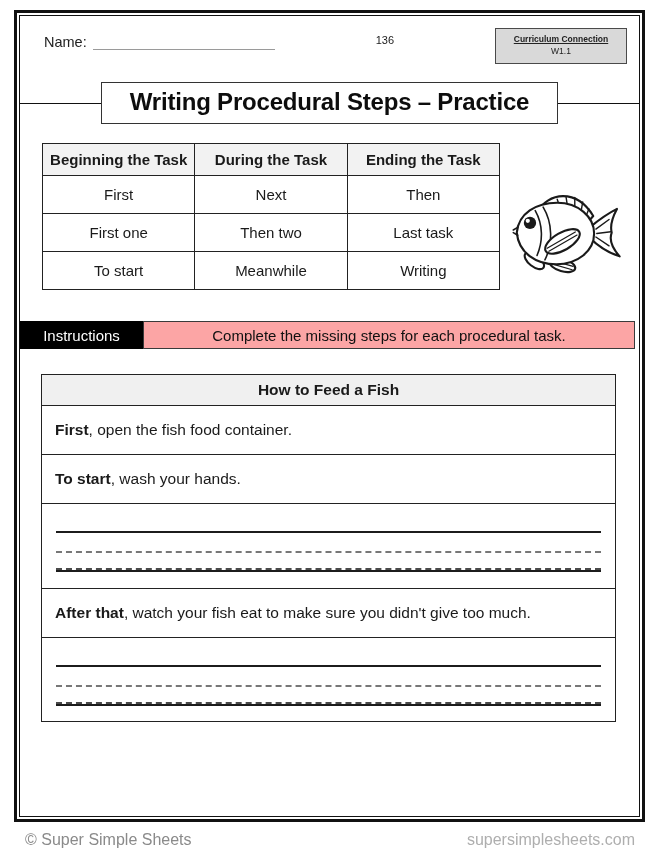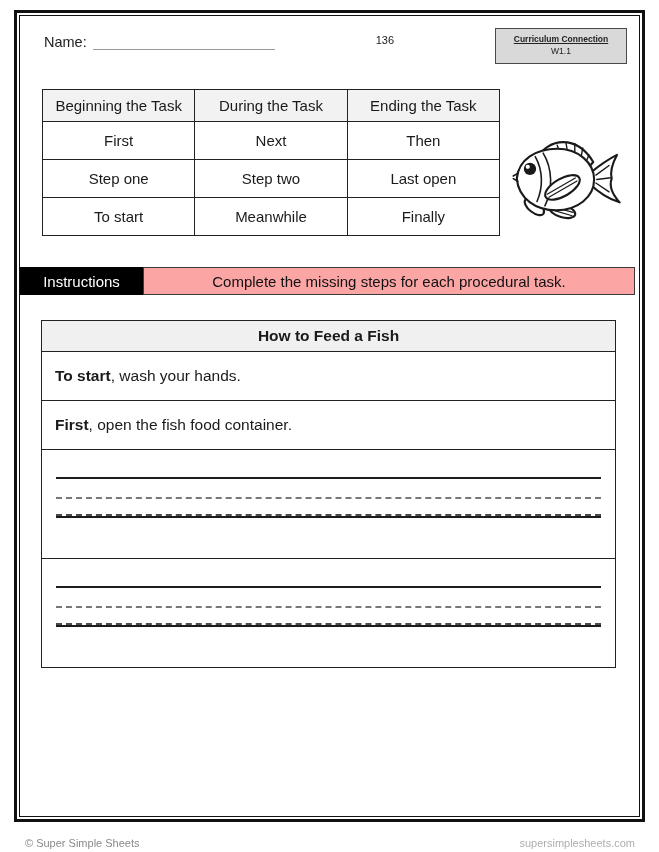--- a/index.html
+++ b/index.html
@@ -59,21 +59,21 @@
   table.transitions {
     border-collapse: collapse;
     width: 458px;
     table-layout: fixed;
   }
   table.transitions th, table.transitions td {
     border: 1.5px solid #222;
     text-align: center; vertical-align: middle;
     font-size: 15px;
   }
-  table.transitions th { background: #f2f2f2; font-weight: 400; height: 32px; }
+  table.transitions th { background: #f2f2f2; font-weight: 700; height: 32px; }
   table.transitions td { height: 38px; background: #fff; }
   .fish-wrap { flex: 1; display: flex; align-items: center; justify-content: center; padding-top: 26px; }
 
   
   .instructions-bar { display: flex; margin: 31px 4px 0 0; height: 28px; }
   .instructions-label {
     width: 123px; background: #000; color: #fff;
     font-size: 15px; display: flex; align-items: center; justify-content: center;
   }
   .instructions-text {
@@ -105,21 +105,21 @@
   .writing-block { flex: 1; padding: 0 14px; border-bottom: 1.5px solid #222; }
   .writing-block:last-child { border-bottom: none; }
   .wl-solid { height: 0; border-top: 2.5px solid #1c1c1c; margin-top: 27px; }
   .wl-dash  { height: 0; border-top: 2px dashed #777; margin-top: 18px; }
   .wl-combo { height: 3px; border-top: 2px dashed #4a4a4a; border-bottom: 2.5px solid #1c1c1c; margin-top: 15px; }
 
   
   .footer {
     position: absolute; left: 25px; right: 24px; bottom: 3px;
     display: flex; justify-content: space-between;
-    font-size: 11px;
+    font-size: 16px;
   }
   .footer-left { color: #8a8a8a; }
   .footer-right { color: #aeaeae; }
 </style>
 </head>
 <body>
 
 <div class="page-outer">
   <div class="page-inner">
 
@@ -128,45 +128,50 @@
         <span>Name:</span>
         <span class="name-line"></span>
       </div>
       <div class="page-number">136</div>
       <div class="curriculum-badge">
         <div class="cc-top">Curriculum Connection</div>
         <div>W1.1</div>
       </div>
     </div>
 
+    <div class="title-row">
+      <div class="title-hline"></div>
+      <div class="title-box">Writing Procedural Steps – Practice</div>
+      <div class="title-hline"></div>
+    </div>
 
     <div class="table-fish-row">
       <table class="transitions">
         <thead>
           <tr>
             <th>Beginning the Task</th>
             <th>During the Task</th>
             <th>Ending the Task</th>
           </tr>
         </thead>
         <tbody>
           <tr>
             <td>First</td>
             <td>Next</td>
             <td>Then</td>
           </tr>
           <tr>
-            <td>Step one</td>
-            <td>Step two</td>
-            <td>Last open</td>
+            <td>First one</td>
+            <td>Then two</td>
+            <td>Last task</td>
           </tr>
           <tr>
             <td>To start</td>
             <td>Meanwhile</td>
-            <td>Finally</td>
+            <td>Writing</td>
           </tr>
         </tbody>
       </table>
 
       <div class="fish-wrap">
         <svg width="116" height="98" viewBox="0 0 132 106">
           <g fill="none" stroke="#1a1a1a" stroke-width="2.4" stroke-linecap="round" stroke-linejoin="round">
 
             <path fill="#ffffff" d="M93 50 C104 41 114 34 124 29 C118 40 116 48 118 56 C115 64 118 73 127 83 C114 79 101 70 92 61 Z"></path>
             <path stroke-width="1.6" d="M100 52 L115 41 M101 57 L117 55 M100 61 L115 71"></path>
@@ -203,33 +208,36 @@
 
     <div class="instructions-bar">
       <div class="instructions-label">Instructions</div>
       <div class="instructions-text">Complete the missing steps for each procedural task.</div>
     </div>
 
     <div class="task-box">
       <div class="task-header">How to Feed a Fish</div>
 
       <div class="task-step">
+        <span><span class="bold">First</span><span>, open the fish food container.</span></span>
+      </div>
+
+      <div class="task-step">
         <span><span class="bold">To start</span><span>, wash your hands.</span></span>
-      </div>
-
-      <div class="task-step">
-        <span><span class="bold">First</span><span>, open the fish food container.</span></span>
       </div>
 
       <div class="writing-block">
         <div class="wl-solid"></div>
         <div class="wl-dash"></div>
         <div class="wl-combo"></div>
       </div>
 
+      <div class="task-step">
+        <span><span class="bold">After that</span><span>, watch your fish eat to make sure you didn't give too much.</span></span>
+      </div>
 
       <div class="writing-block">
         <div class="wl-solid"></div>
         <div class="wl-dash"></div>
         <div class="wl-combo"></div>
       </div>
     </div>
 
   </div>
 </div>

